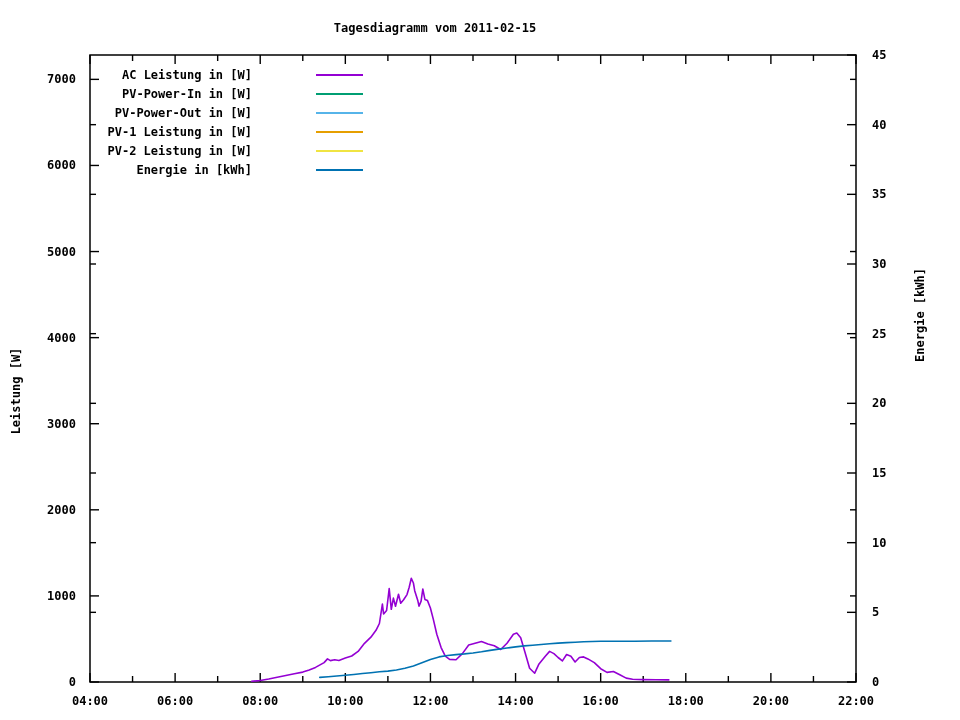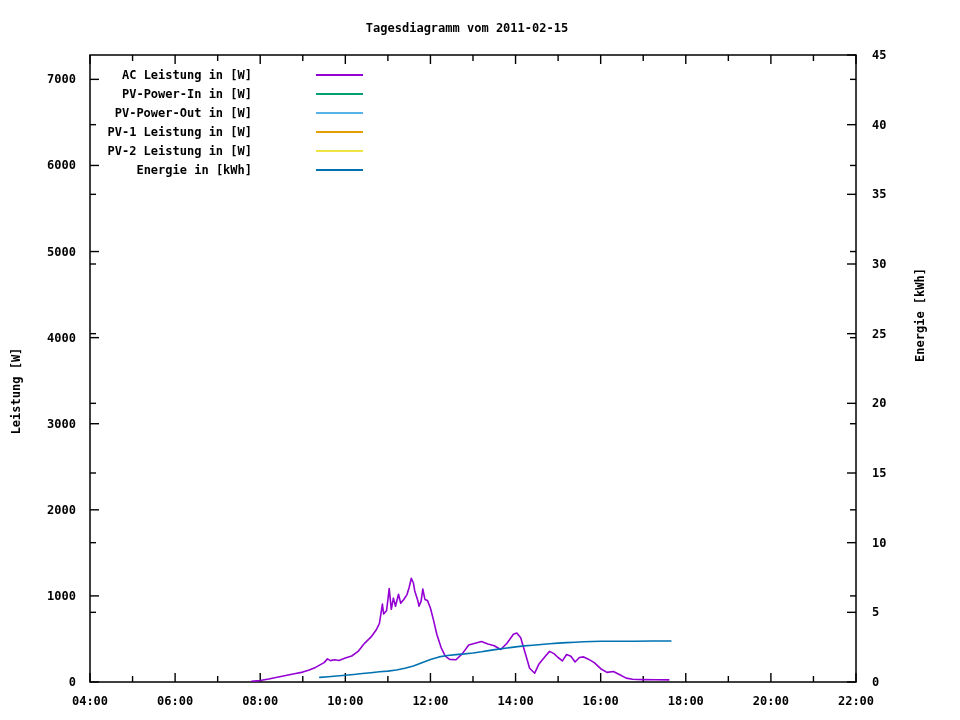--- a/index.html
+++ b/index.html
@@ -2,21 +2,21 @@
 <html><head>
 <meta charset="utf-8">
 <style>
   html,body{margin:0;padding:0;background:#fff;}
   .canvas{
     position:relative;width:960px;height:720px;background:#ffffff;overflow:hidden;
     font-family:"DejaVu Sans Mono", monospace;font-weight:bold;color:#000;
   }
   .title{
     position:absolute;top:21px;left:0;width:870px;text-align:center;
-    font-size:12px;letter-spacing:0px;padding-left:32px;
+    font-size:12px;letter-spacing:0px;
   }
   .ylab{
     position:absolute;width:200px;text-align:center;font-size:12px;
     transform:rotate(-90deg);
   }
   .ylab-left{left:-84px;top:384px;}
   .ylab-right{left:820px;top:308px;}
   svg text{
     font-family:"DejaVu Sans Mono", monospace;font-weight:bold;font-size:12px;
     fill:#000;

